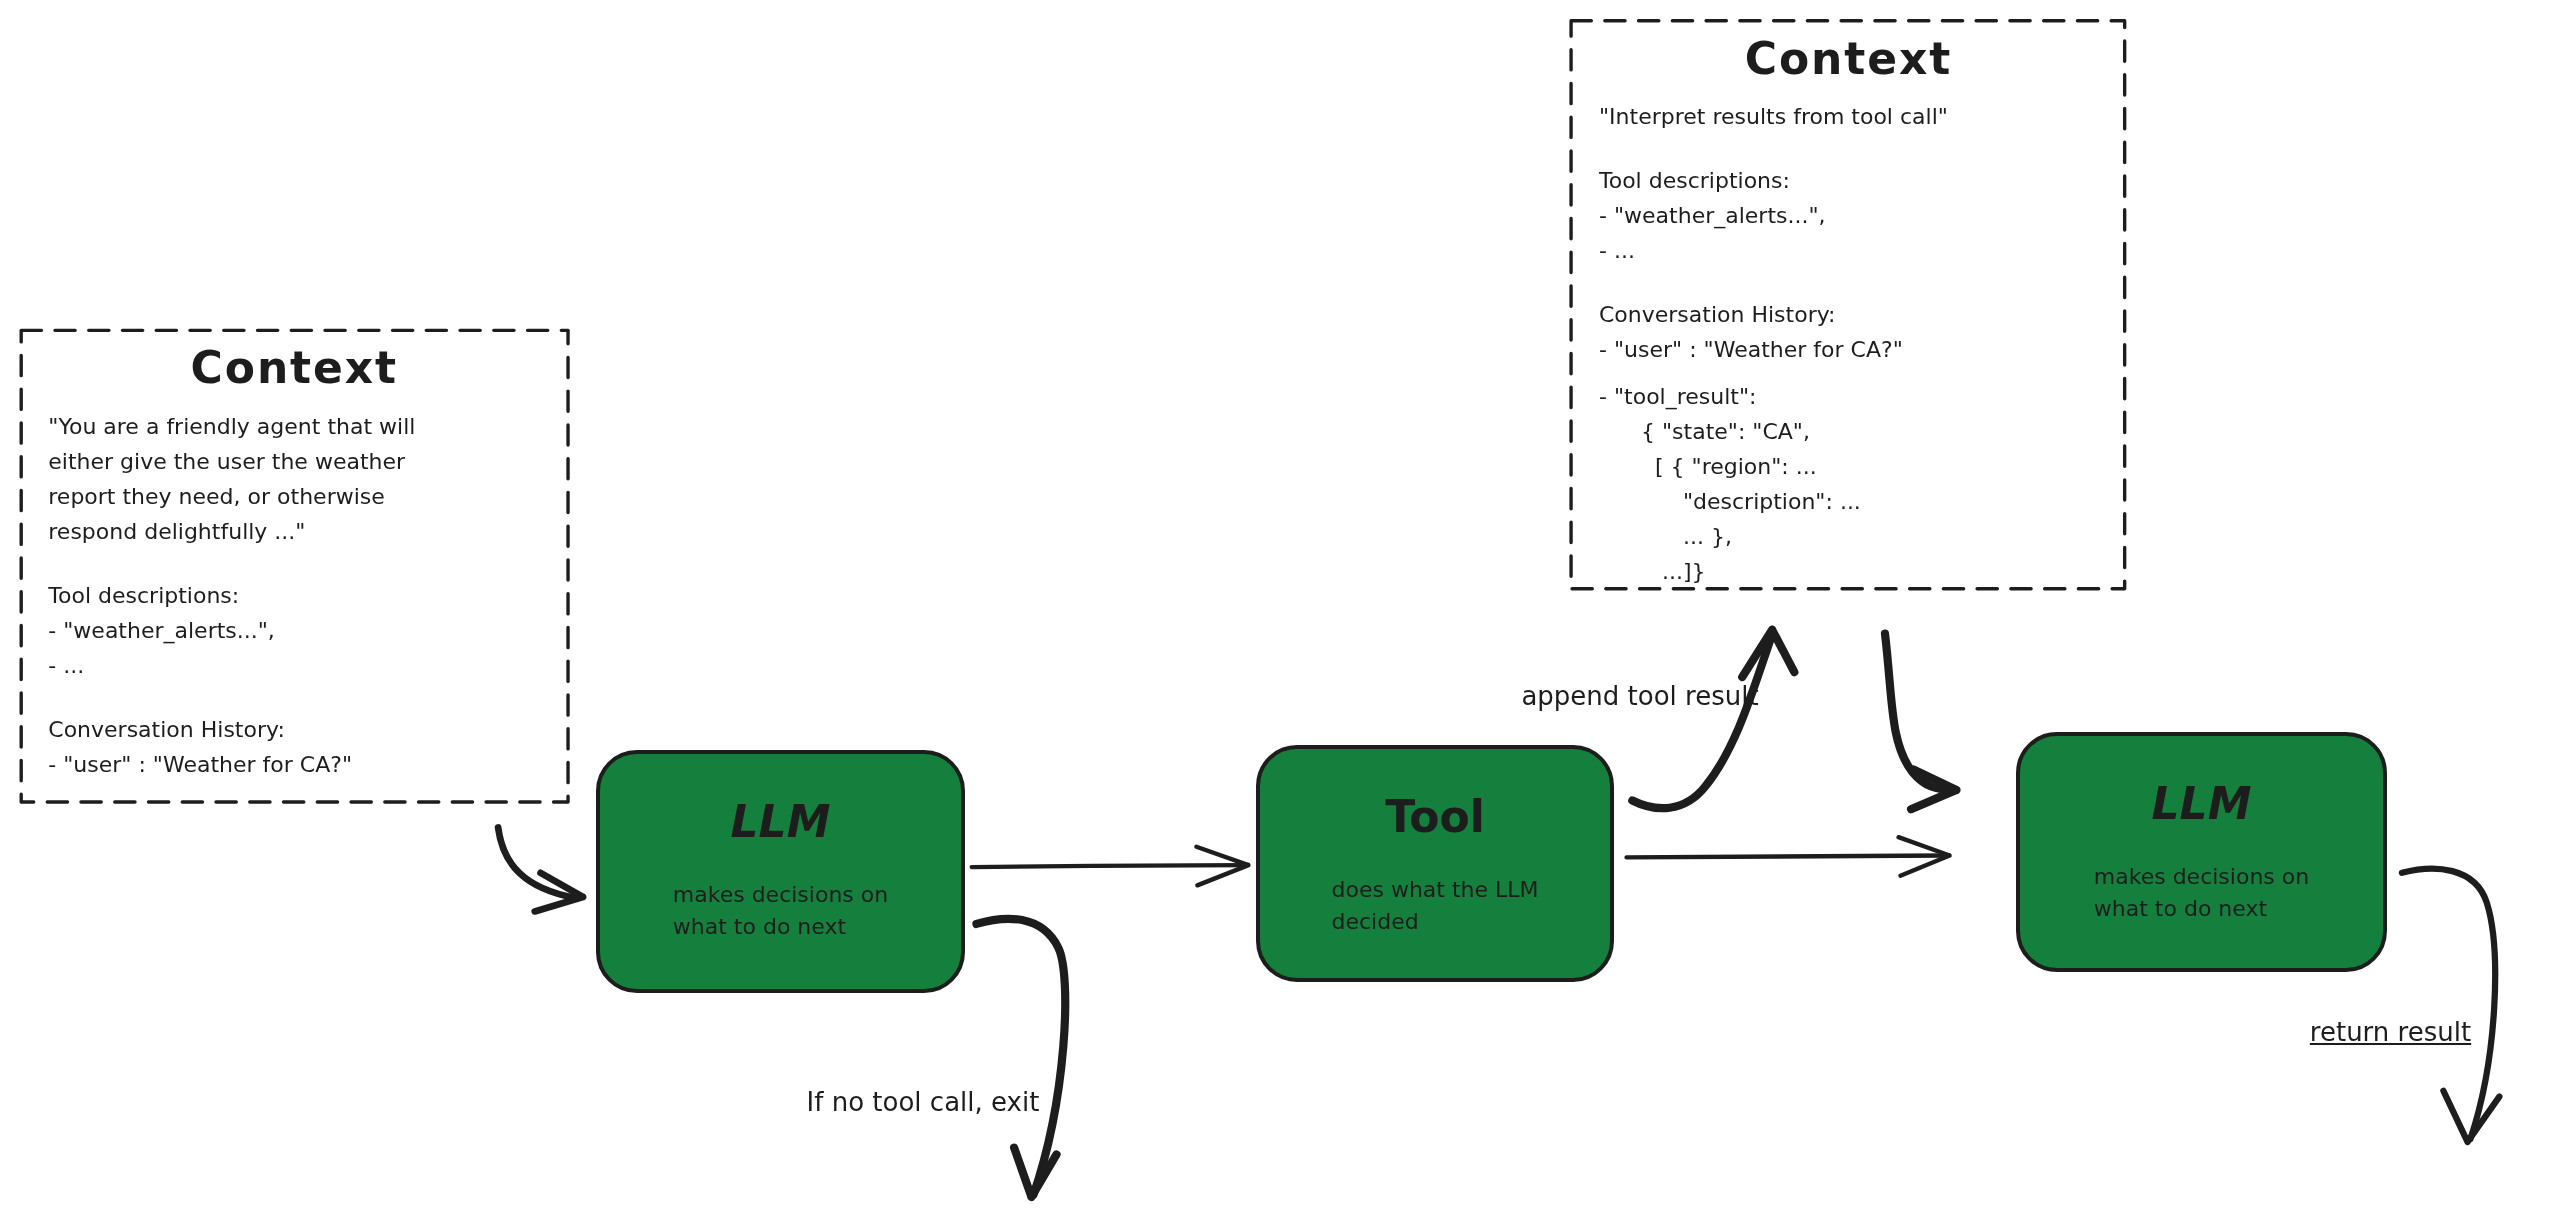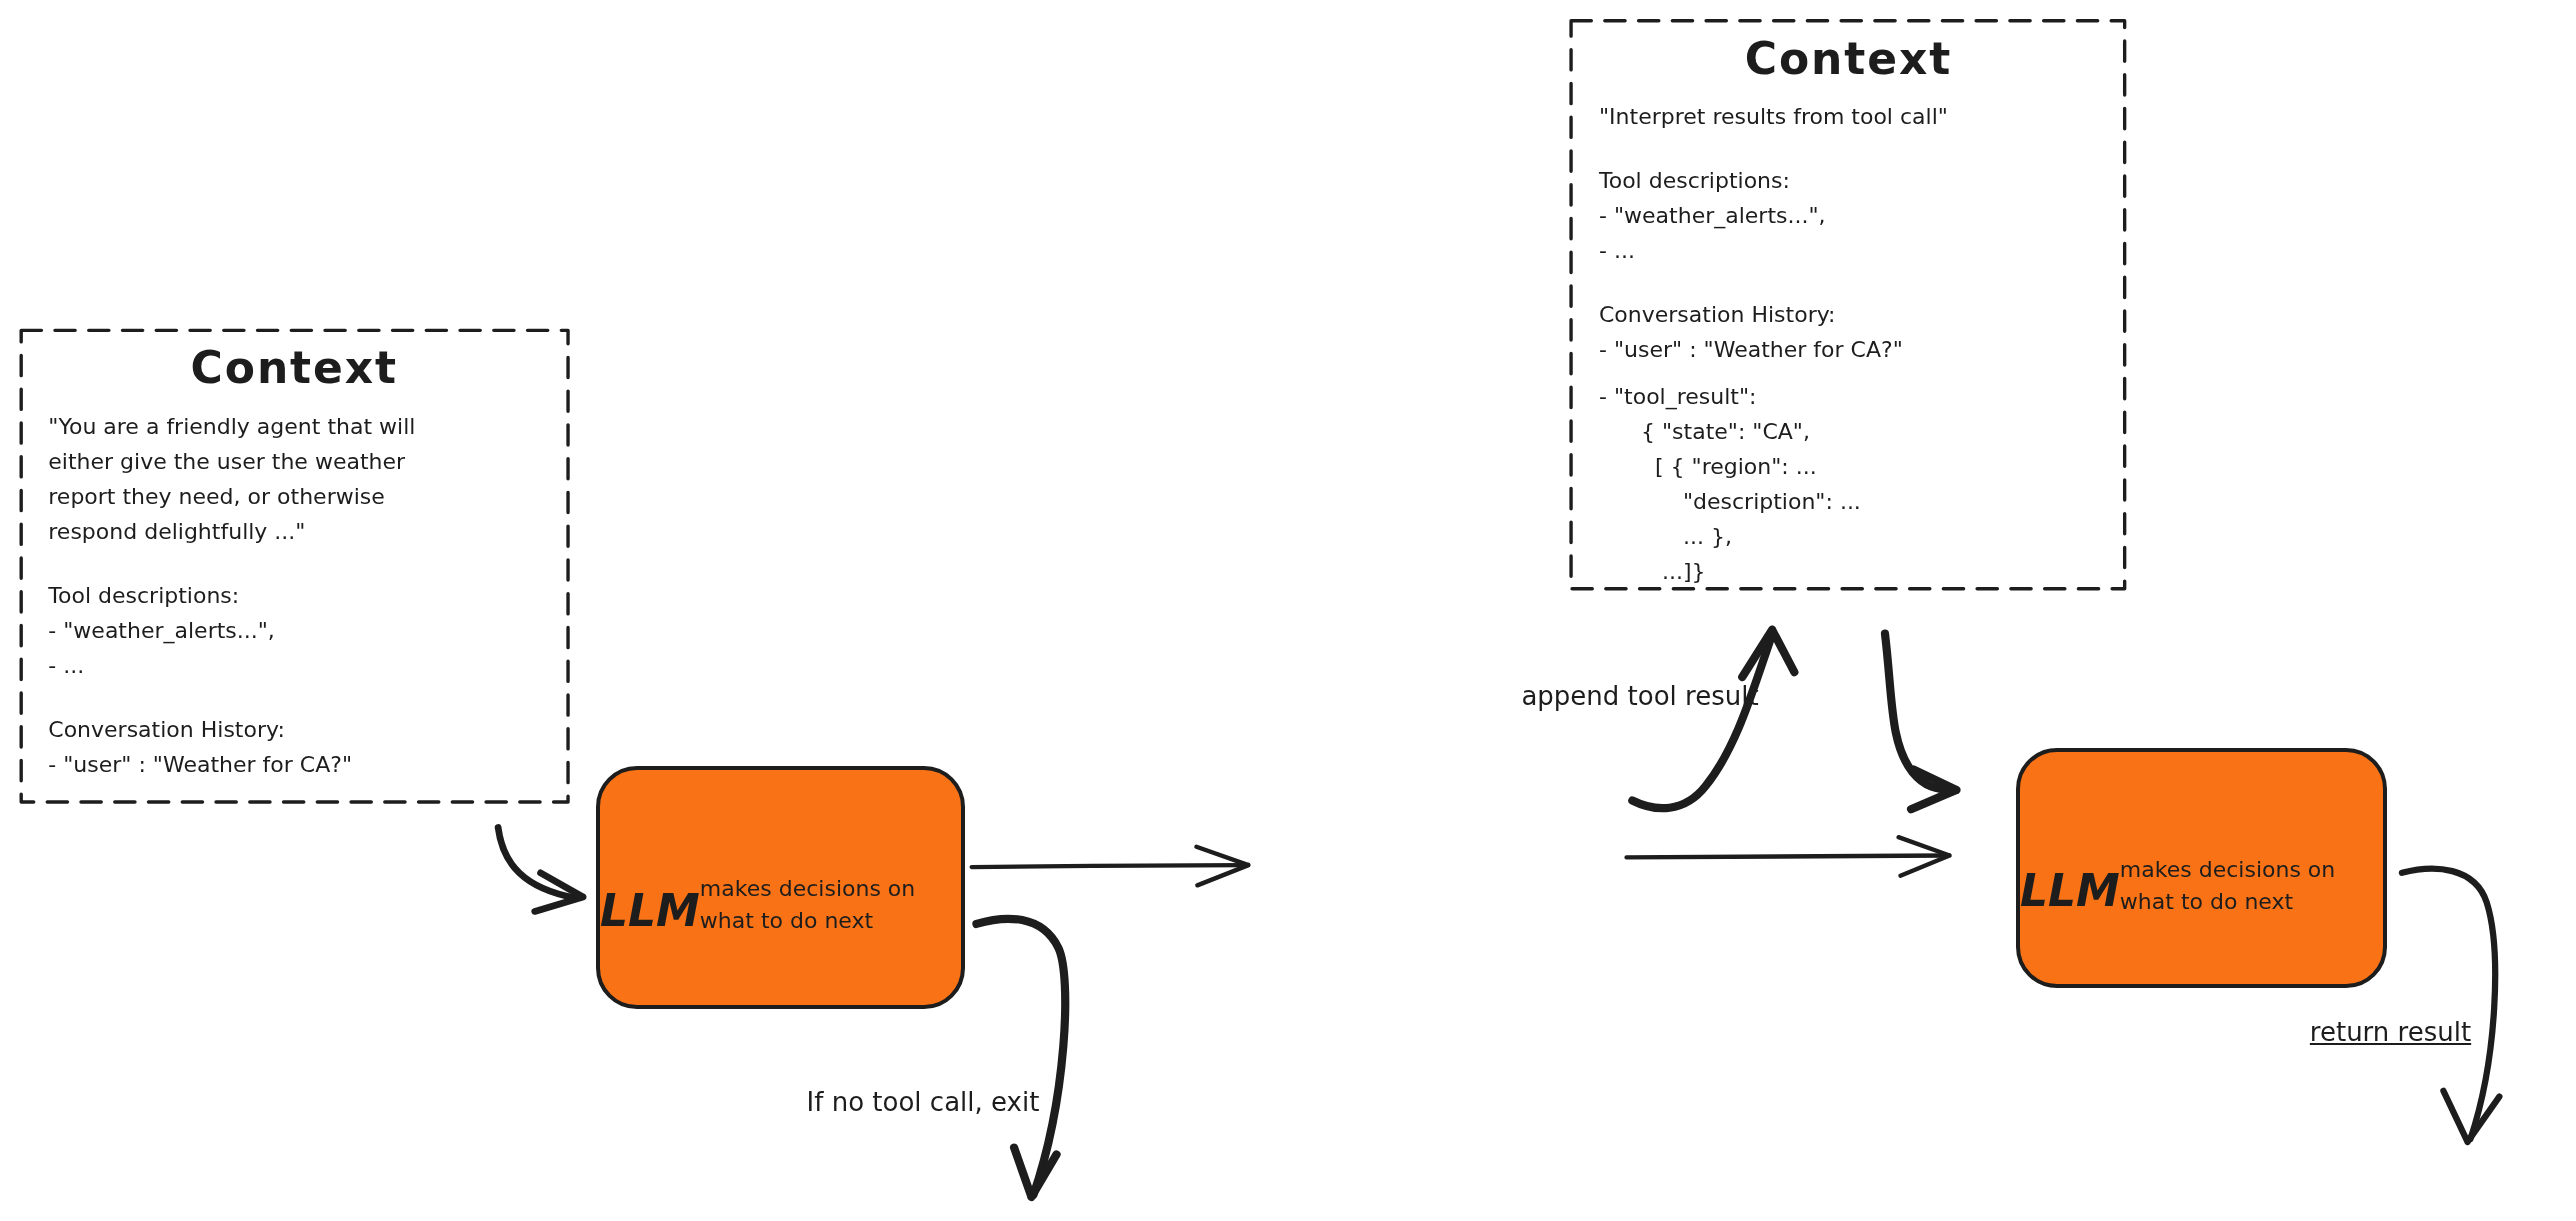--- a/index.html
+++ b/index.html
@@ -14,23 +14,23 @@
   .ctx-title{font-size:44px;font-weight:bold;letter-spacing:1.9px;text-align:center;margin:1.9px 0 15.4px 0;}
   .ctx-body{font-size:22px;line-height:35px;}
   .para{margin:0 0 29px 0;}
   .para:last-child{margin-bottom:0;}
   .preline{white-space:pre-line;}
   .pre{white-space:pre;}
   .gap-top{margin-top:11.6px;}
 
   
   .node{
-    position:absolute;box-sizing:border-box;background:#f97316;
+    position:absolute;box-sizing:border-box;background:#15803d;
     border:4.8px solid #1d1d1d;border-radius:41px;
-    display:flex;flex-direction:row;align-items:center;margin-top:16px;
+    display:flex;flex-direction:column;align-items:center;
   }
   .node-title{font-size:44px;font-weight:bold;margin-top:46px;line-height:1;}
   .node-title.italic{font-style:italic;}
   .node-sub{font-size:22px;line-height:32px;margin-top:35px;white-space:pre-line;text-align:left;}
 
   .edge-label{position:absolute;font-size:26px;text-align:center;}
 </style>
 </head>
 <body>
 
@@ -118,20 +118,25 @@
       </div>
     </div>
   </div>
 
   <div class="node" id="llm1" style="left:596px;top:750px;width:369px;height:243px;">
     <div class="node-title italic">LLM</div>
     <div class="node-sub">makes decisions on
 what to do next</div>
   </div>
 
+  <div class="node" id="tool" style="left:1256px;top:745px;width:358px;height:237px;">
+    <div class="node-title">Tool</div>
+    <div class="node-sub">does what the LLM
+decided</div>
+  </div>
 
   <div class="node" id="llm2" style="left:2016px;top:732px;width:371px;height:240px;">
     <div class="node-title italic">LLM</div>
     <div class="node-sub">makes decisions on
 what to do next</div>
   </div>
 
   <div class="edge-label" style="left:1510px;top:681px;width:260px;">append tool result</div>
   <div class="edge-label" style="left:783px;top:1043px;width:280px;margin-top:44px;">If no tool call, exit</div>
   <div class="edge-label" style="left:2294px;top:1017px;width:193px;text-decoration:underline;">return result</div>

